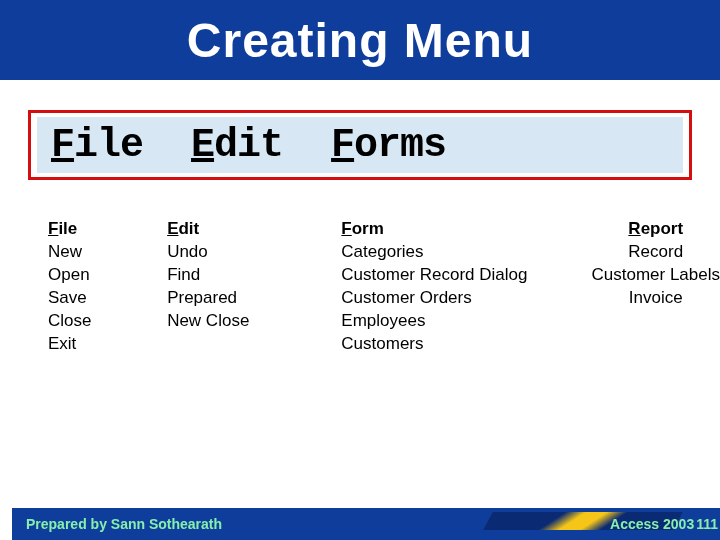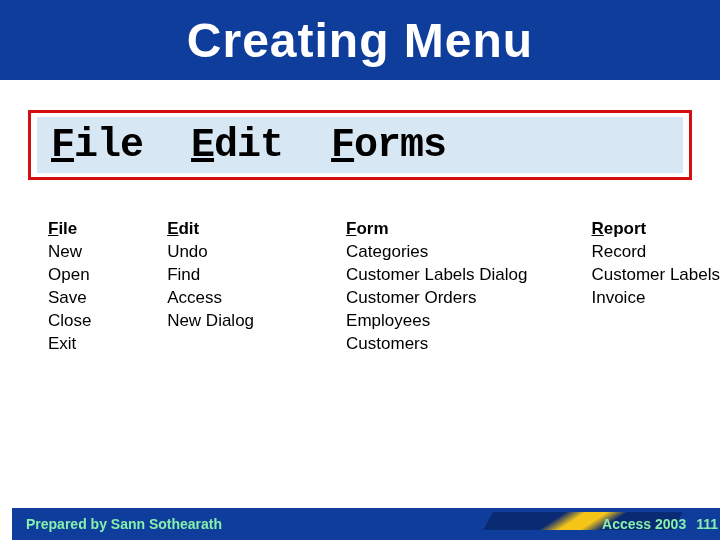--- a/index.html
+++ b/index.html
@@ -50,37 +50,37 @@
     font-size: 17px;
     color: #000;
     line-height: 1.35;
   }
   .lists .col .heading { font-weight: bold; }
   .lists .col .heading .mn { text-decoration: underline; }
   .lists .col div { white-space: nowrap; }
   .col-file   { width: 110px; }
   .col-edit   { width: 140px; }
   .col-form   { width: 210px; margin-left: 28px; }
-  .col-report { width: 170px; }
+  .col-report { width: 170px; text-align: center; }
 
   .footer {
     position: absolute;
     left: 12px;
     bottom: 0;
     width: 100%;
     height: 32px;
     background: #0f3d9c;
     color: #86efac;
     display: flex;
     align-items: center;
     font-size: 14px;
     font-weight: bold;
   }
   .footer .prepared { margin-left: 14px; }
-  .footer .right { margin-left: auto; display: flex; align-items: flex-start; gap: 10px; margin-right: 14px; }
+  .footer .right { margin-left: auto; display: flex; align-items: flex-start; gap: 2px; margin-right: 14px; }
 
   .accent {
     position: absolute;
     right: 42px;
     bottom: 10px;
     width: 190px;
     height: 18px;
     background: linear-gradient(135deg, #0a2a73 0%, #0a2a73 35%, #f5c518 45%, #f5c518 55%, #0a2a73 65%, #0a2a73 100%);
     transform: skewX(-28deg);
     z-index: 1;
@@ -119,28 +119,28 @@
       <div>Open</div>
       <div>Save</div>
       <div>Close</div>
       <div>Exit</div>
     </div>
 
     <div class="col col-edit">
       <div class="heading"><span class="mn">E</span><span>dit</span></div>
       <div>Undo</div>
       <div>Find</div>
-      <div>Access</div>
-      <div>New Dialog</div>
+      <div>Prepared</div>
+      <div>New Close</div>
     </div>
 
     <div class="col col-form">
       <div class="heading"><span class="mn">F</span><span>orm</span></div>
       <div>Categories</div>
-      <div>Customer Labels Dialog</div>
+      <div>Customer Record Dialog</div>
       <div>Customer Orders</div>
       <div>Employees</div>
       <div>Customers</div>
     </div>
 
     <div class="col col-report">
       <div class="heading"><span class="mn">R</span><span>eport</span></div>
       <div>Record</div>
       <div>Customer Labels</div>
       <div>Invoice</div>

